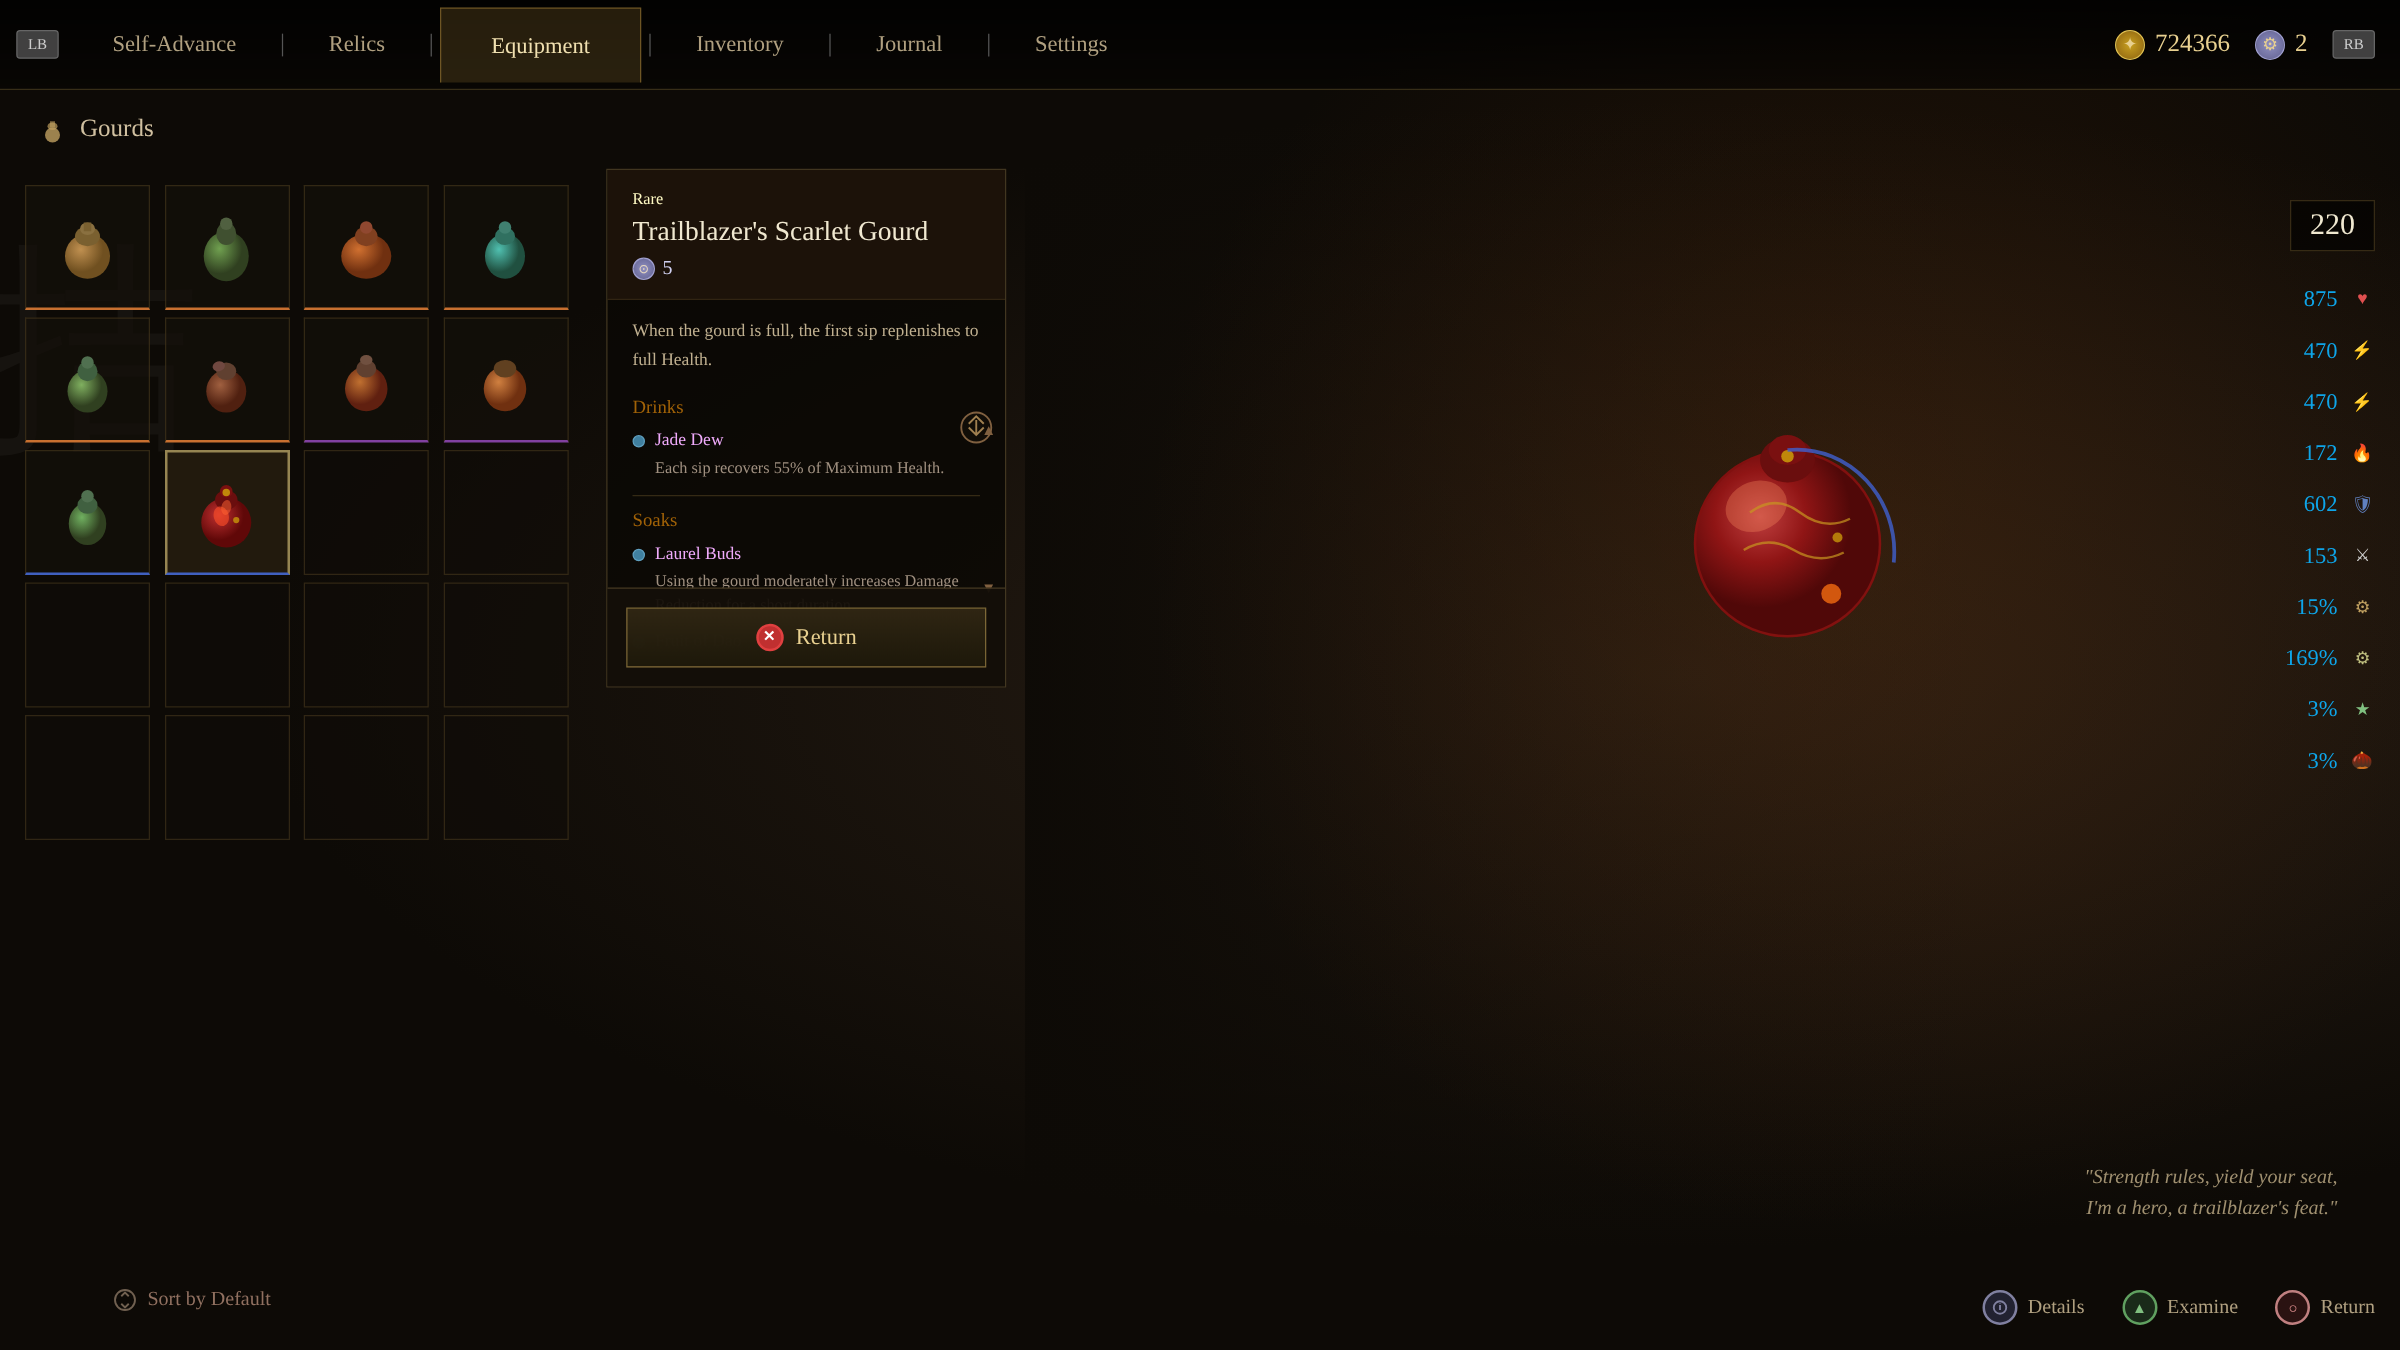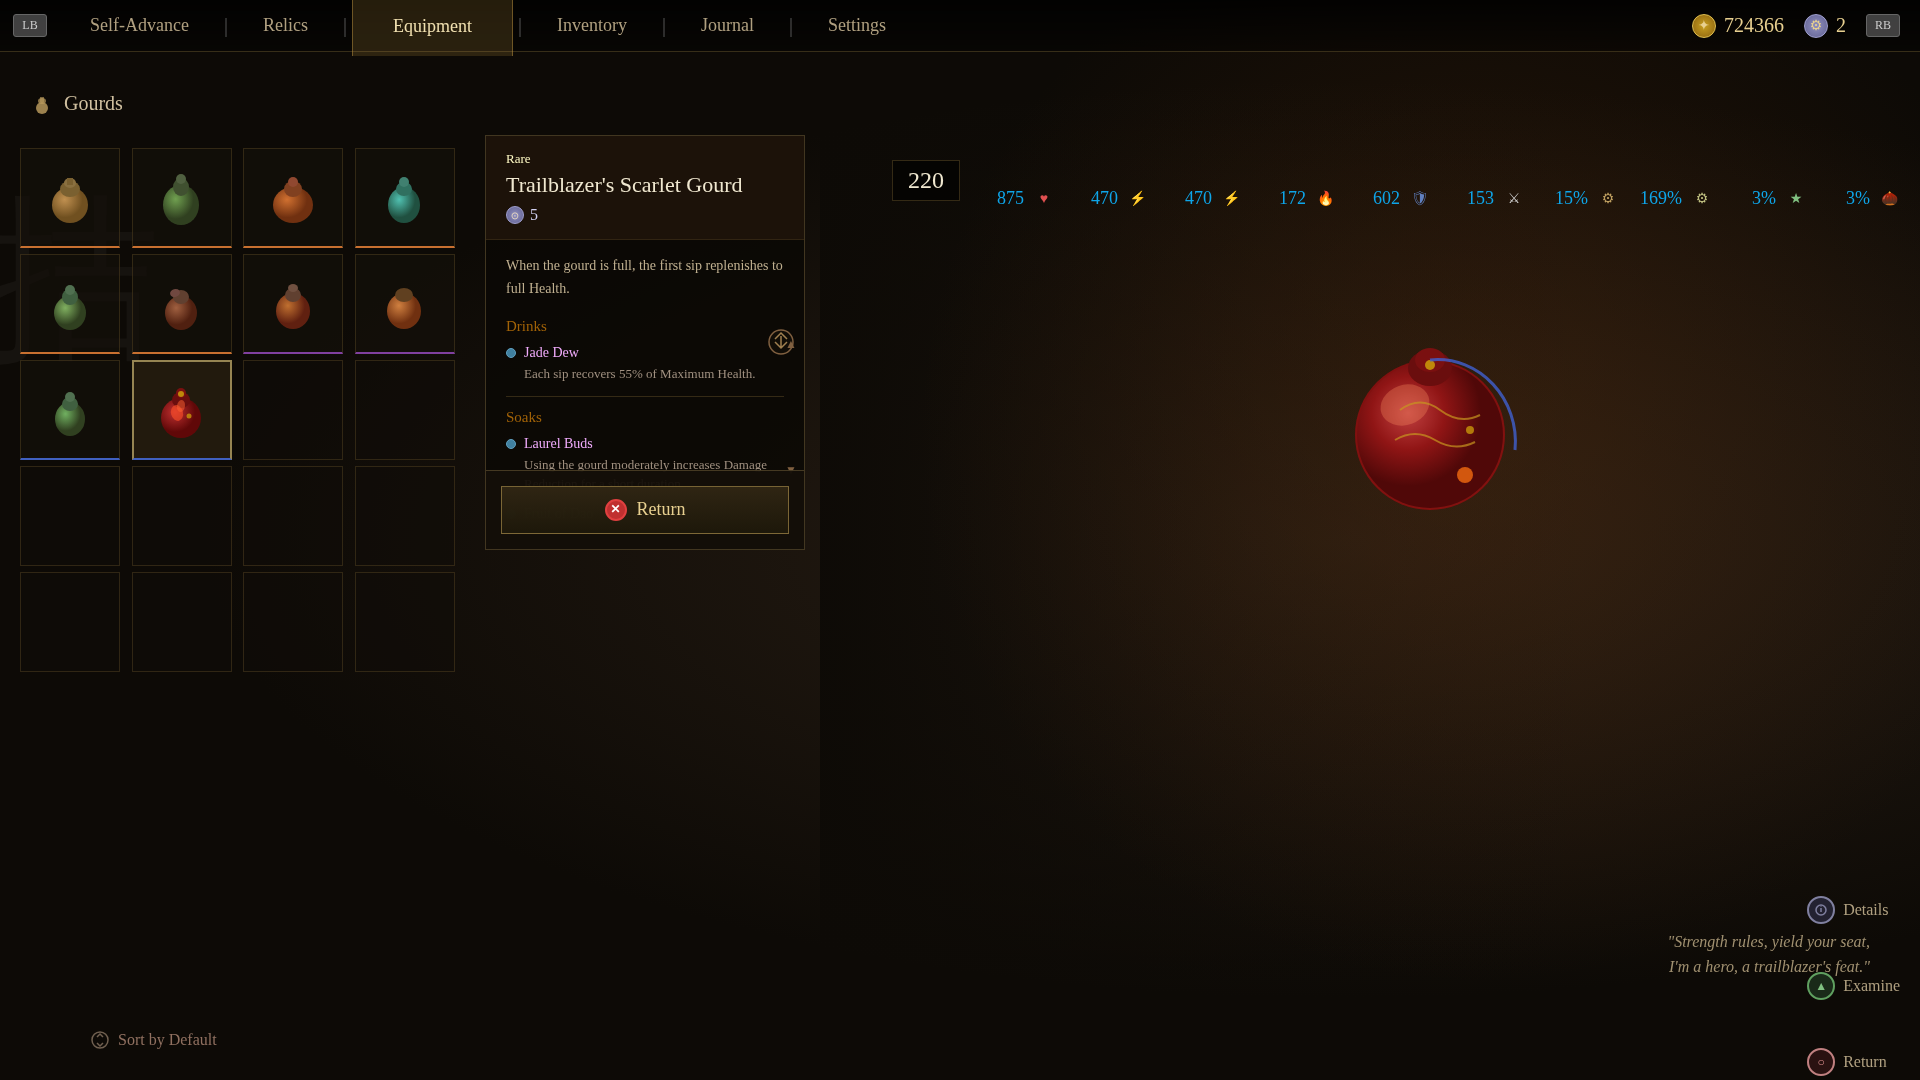--- a/index.html
+++ b/index.html
@@ -49,21 +49,21 @@
       width: 100%;
       height: 100%;
     }
 
     
     .top-nav {
       position: absolute;
       top: 0;
       left: 0;
       right: 0;
-      height: 52px;
+      height: 72px;
       display: flex;
       align-items: center;
       background: linear-gradient(to bottom, rgba(0,0,0,0.85) 0%, rgba(0,0,0,0.4) 100%);
       z-index: 10;
       border-bottom: 1px solid rgba(180,150,80,0.3);
     }
 
     .nav-lb {
       width: 60px;
       display: flex;
@@ -402,22 +402,22 @@
       flex-shrink: 0;
     }
 
     
     .stats-panel {
       position: absolute;
       right: 20px;
       top: 160px;
       z-index: 10;
       display: flex;
-      flex-direction: row;
-      gap: 4px;
+      flex-direction: column;
+      gap: 20px;
       align-items: flex-end;
     }
 
     .health-bar-container {
       background: rgba(0,0,0,0.6);
       border: 1px solid rgba(100,80,40,0.5);
       padding: 6px 15px;
       margin-bottom: 8px;
     }
 
@@ -473,26 +473,25 @@
       gap: 8px;
       color: #907060;
       font-size: 16px;
       cursor: pointer;
       z-index: 10;
     }
 
     
     .bottom-buttons {
       position: absolute;
-      bottom: 4px;
+      bottom: 20px;
       right: 20px;
       display: flex;
-      gap: 48px;
+      gap: 30px;
       z-index: 10;
-      flex-direction: column;
     }
 
     .bottom-btn {
       display: flex;
       align-items: center;
       gap: 8px;
       color: #b0a080;
       font-size: 16px;
       cursor: pointer;
     }

